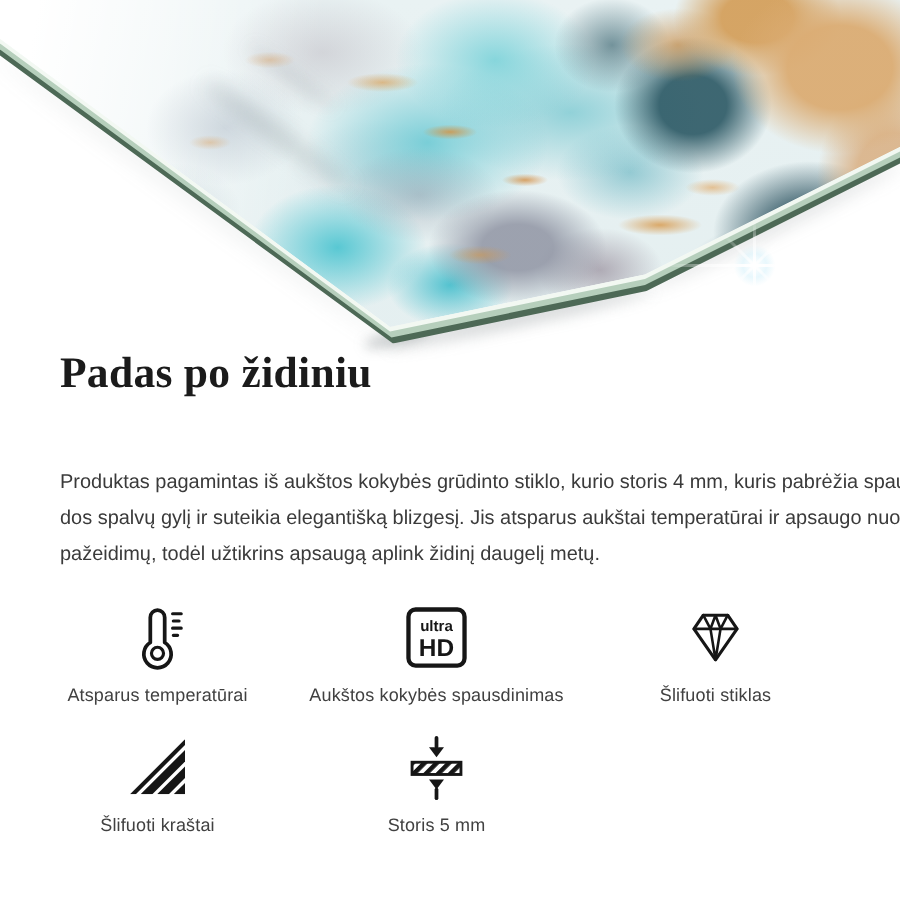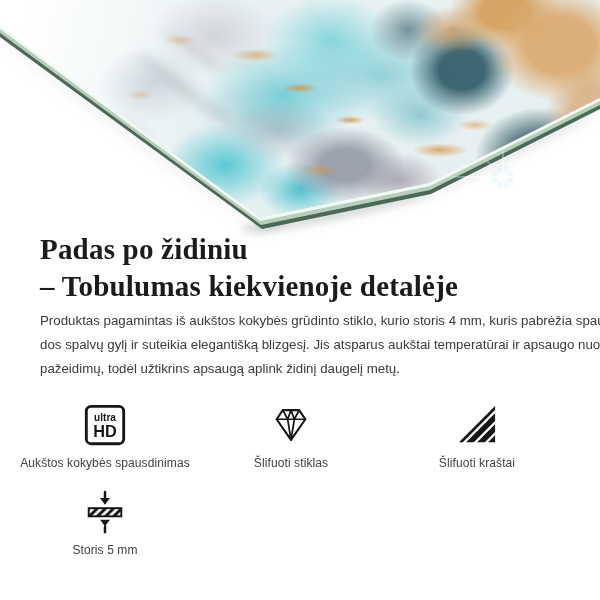--- a/index.html
+++ b/index.html
@@ -102,31 +102,40 @@
     <div class="glow"></div>
       <div class="ray-h"></div>
       <div class="ray-v"></div>
     <div class="ray-d1"></div>
       <div class="ray-d2"></div>
   </div>
 </div>
 
 <div class="title">
   <div>Padas po židiniu</div>
-  <div>– Tobulumas kiekvienoje detalėje</div>
 </div>
 
 <div class="desc">
   <div>Produktas pagamintas iš aukštos kokybės grūdinto stiklo, kurio storis 4 mm, kuris pabrėžia spau-</div>
   <div>dos spalvų gylį ir suteikia elegantišką blizgesį. Jis atsparus aukštai temperatūrai ir apsaugo nuo</div>
   <div>pažeidimų, todėl užtikrins apsaugą aplink židinį daugelį metų.</div>
 </div>
 
 <div class="features">
 
+  <div class="feature">
+    <div class="icon-wrap">
+      <svg width="46" height="46" viewBox="0 0 48 48">
+        <path class="icon-stroke" stroke-width="2.6" d="M19 10 a5 5 0 0 1 10 0 v17.5 a9.5 9.5 0 1 1 -10 0 Z"></path>
+        <circle class="icon-stroke" stroke-width="2.2" cx="24" cy="35" r="4.2"></circle>
+        <path class="icon-stroke" stroke-width="2.2" d="M34.5 7.5 h6 M35 12.5 h4 M34.5 17.5 h6 M35 22.5 h3"></path>
+      </svg>
+    </div>
+    <span class="feature-label">Atsparus temperatūrai</span>
+  </div>
 
   <div class="feature">
     <div class="icon-wrap">
       <svg width="46" height="46" viewBox="0 0 48 48">
         <rect class="icon-stroke" stroke-width="3" x="4.5" y="4.5" width="39" height="39" rx="5"></rect>
         <text x="24" y="19.5" text-anchor="middle" font-family="Liberation Sans, sans-serif" font-size="10.5" font-weight="bold" fill="#161616">ultra</text>
         <text x="24" y="37" text-anchor="middle" font-family="Liberation Sans, sans-serif" font-size="17" font-weight="bold" fill="#161616">HD</text>
       </svg>
     </div>
     <span class="feature-label">Aukštos kokybės spausdinimas</span>

